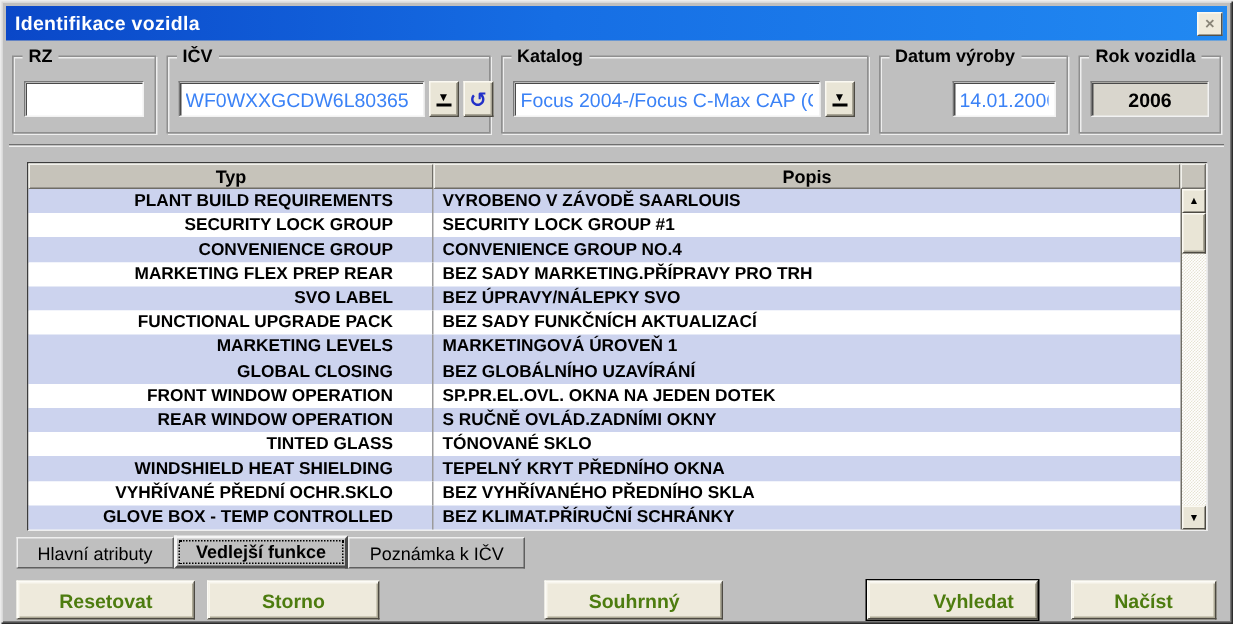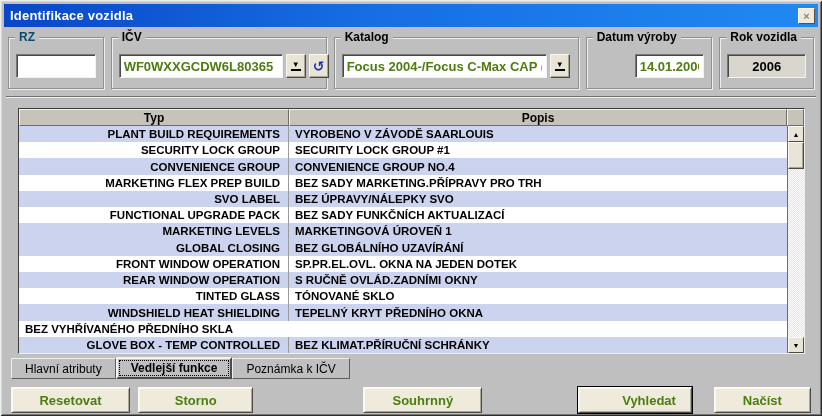--- a/index.html
+++ b/index.html
@@ -25,25 +25,25 @@
   .fields-row { display:flex; margin:10px 5px 0 5px; gap:7px; height:52px; }
   .groupbox {
     position:relative; border:1px solid #8f8f8f; height:52px;
     box-shadow: inset 1px 1px 0 #eeeeee, 1px 1px 0 #eeeeee;
     display:flex; align-items:center; padding:6px 7px 0 7px;
   }
   .gb-label {
     position:absolute; top:-8px; left:6px; background:#bfbfbf; padding:0 4px;
     font-size:12px; font-weight:bold; color:#000; white-space:nowrap;
   }
-  .gb-label.disabled { color:#0c4a6e; }
+  .gb-label.disabled { color:#000000; }
   .tb {
     background:#fff; border:1px solid; border-color:#777 #f2f2f2 #f2f2f2 #777;
     box-shadow: inset 1px 1px 0 #4a4a4a;
-    height:24px; font-size:13px; font-weight:bold; color:#4d7c0f; padding:0 4px; width:100%;
+    height:24px; font-size:13px; font-weight:normal; color:#3b82f6; padding:0 4px; width:100%;
   }
   .tb.center { text-align:center; }
   .ro-box {
     background:#d9d6cd; border:1px solid; border-color:#777 #f2f2f2 #f2f2f2 #777;
     box-shadow: inset 1px 1px 0 #4a4a4a;
     height:24px; width:100%; display:flex; align-items:center; justify-content:center;
     font-size:13px; font-weight:bold;
   }
   .mini-btn {
     width:20px; height:24px; margin-left:3px; flex:none; background:#e9e5d6;
@@ -68,21 +68,21 @@
     border:1px solid; border-color:#f2f1ec #6f6d66 #6f6d66 #f2f1ec;
   }
   .th.typ { width:270px; flex:none; }
   .th.popis { flex:1; }
   .th.corner { width:17px; flex:none; }
   .tbody-row-area { flex:1; display:flex; min-height:0; }
   .tbody { flex:1; display:flex; flex-direction:column; }
   .trow { flex:1; display:flex; background:#fff; }
   .trow.alt { background:#ccd3ee; }
   .cell { font-size:11.5px; font-weight:bold; color:#000; display:flex; align-items:center; overflow:hidden; white-space:nowrap; }
-  .cell.typ { width:270px; flex:none; justify-content:flex-end; padding-right:8px; border-right:1px solid #9b9b9b; }
+  .cell.typ { width:270px; flex:none; justify-content:flex-end; padding-right:26px; border-right:1px solid #9b9b9b; }
   .cell.popis { flex:1; padding-left:6px; }
   
   .vscroll { width:17px; flex:none; display:flex; flex-direction:column;
     background:#fff;
     background-image:
       linear-gradient(45deg,#e6e3d4 25%,transparent 25%,transparent 75%,#e6e3d4 75%),
       linear-gradient(45deg,#e6e3d4 25%,transparent 25%,transparent 75%,#e6e3d4 75%);
     background-size:2px 2px; background-position:0 0,1px 1px;
     border-left:1px solid #6f6d66;
   }
@@ -177,21 +177,21 @@
           </div>
           <div class="trow">
             <div class="cell typ">SECURITY LOCK GROUP</div>
             <div class="cell popis">SECURITY LOCK GROUP #1</div>
           </div>
           <div class="trow alt">
             <div class="cell typ">CONVENIENCE GROUP</div>
             <div class="cell popis">CONVENIENCE GROUP NO.4</div>
           </div>
           <div class="trow">
-            <div class="cell typ">MARKETING FLEX PREP BUILD</div>
+            <div class="cell typ">MARKETING FLEX PREP REAR</div>
             <div class="cell popis">BEZ SADY MARKETING.PŘÍPRAVY PRO TRH</div>
           </div>
           <div class="trow alt">
             <div class="cell typ">SVO LABEL</div>
             <div class="cell popis">BEZ ÚPRAVY/NÁLEPKY SVO</div>
           </div>
           <div class="trow">
             <div class="cell typ">FUNCTIONAL UPGRADE PACK</div>
             <div class="cell popis">BEZ SADY FUNKČNÍCH AKTUALIZACÍ</div>
           </div>
@@ -213,20 +213,21 @@
           </div>
           <div class="trow">
             <div class="cell typ">TINTED GLASS</div>
             <div class="cell popis">TÓNOVANÉ SKLO</div>
           </div>
           <div class="trow alt">
             <div class="cell typ">WINDSHIELD HEAT SHIELDING</div>
             <div class="cell popis">TEPELNÝ KRYT PŘEDNÍHO OKNA</div>
           </div>
           <div class="trow">
+            <div class="cell typ">VYHŘÍVANÉ PŘEDNÍ OCHR.SKLO</div>
             <div class="cell popis">BEZ VYHŘÍVANÉHO PŘEDNÍHO SKLA</div>
           </div>
           <div class="trow alt">
             <div class="cell typ">GLOVE BOX - TEMP CONTROLLED</div>
             <div class="cell popis">BEZ KLIMAT.PŘÍRUČNÍ SCHRÁNKY</div>
           </div>
         </div>
       <div class="vscroll">
         <div class="scroll-btn">
           <span>▲</span>

